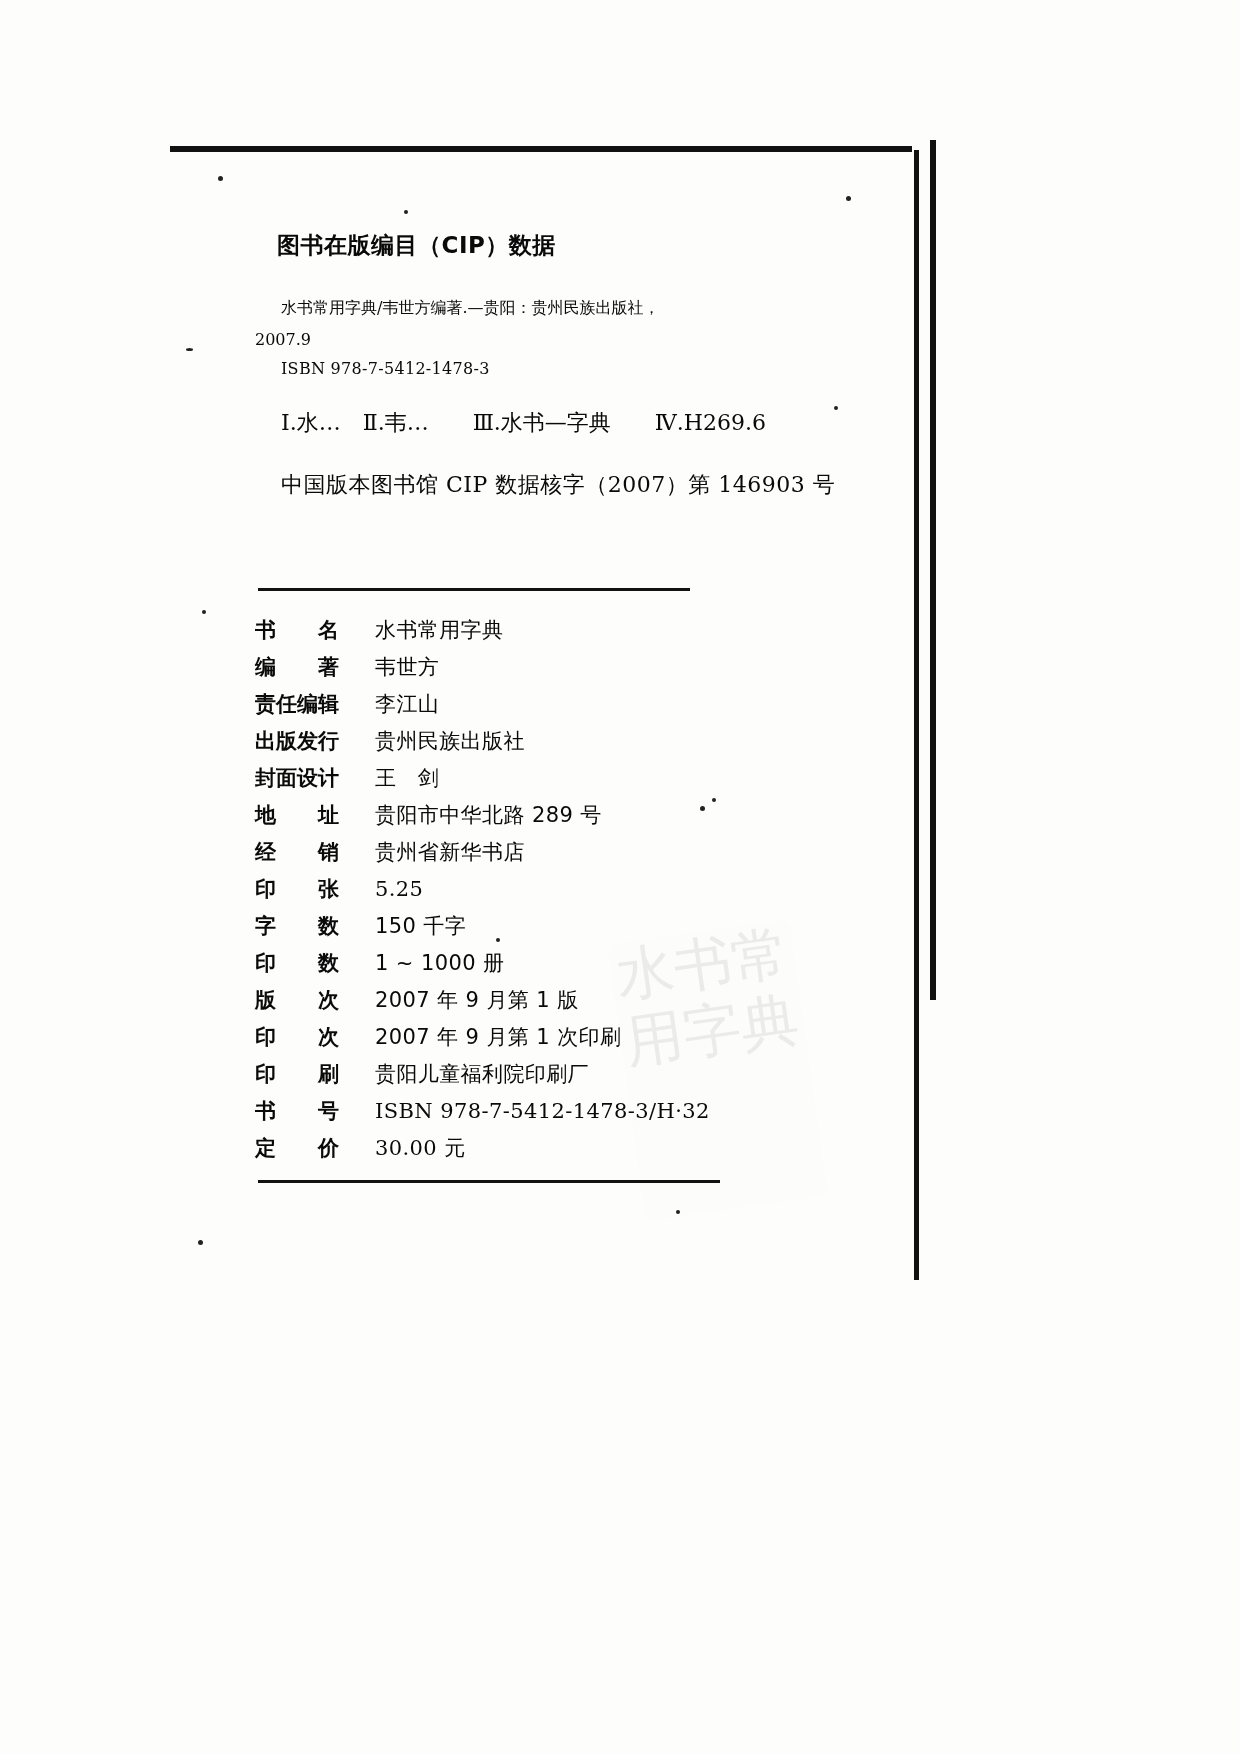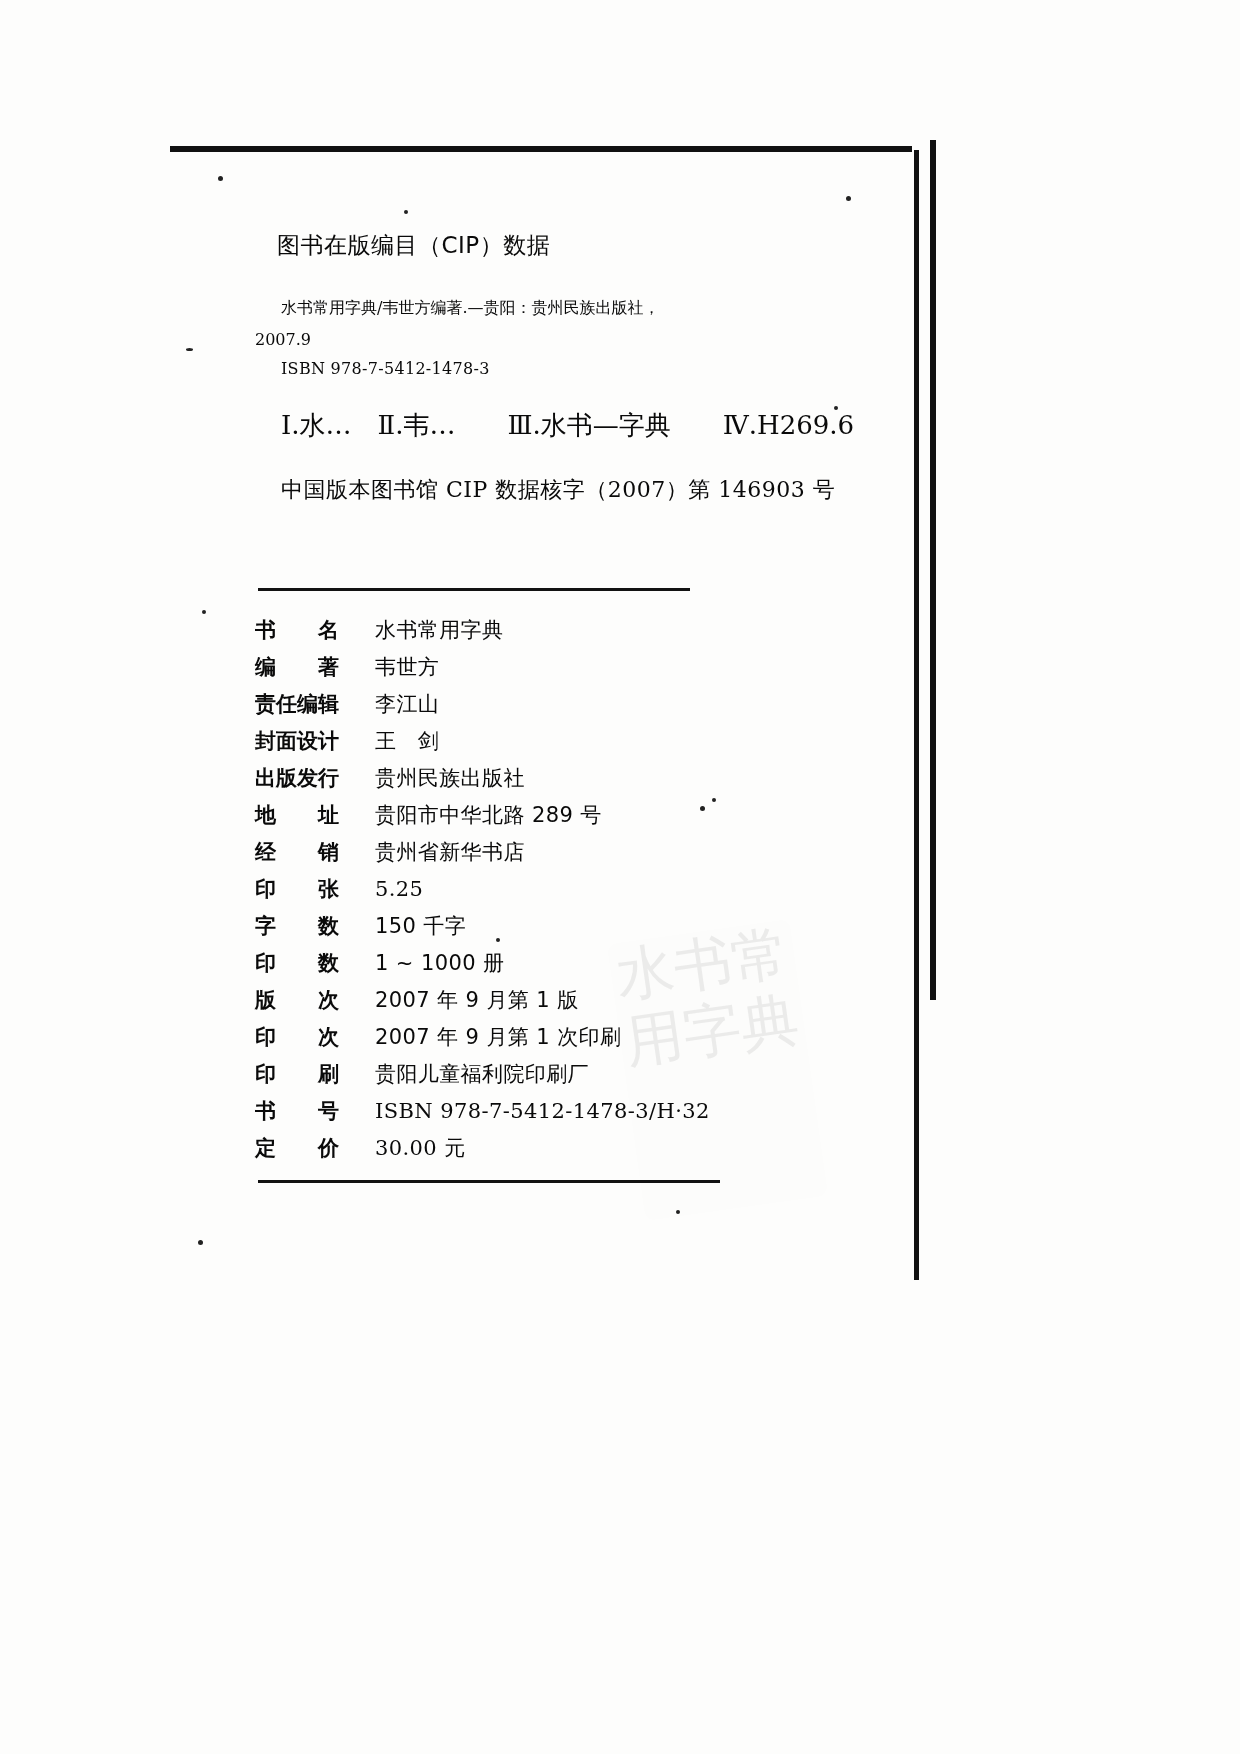--- a/index.html
+++ b/index.html
@@ -55,42 +55,42 @@
 
   .content {
     position: absolute;
     left: 255px;
     top: 230px;
     width: 620px;
   }
 
   .cip-heading {
     font-family: "DejaVu Sans", "Liberation Sans", sans-serif;
-    font-weight: normal;
+    font-weight: bold;
     font-size: 23px;
     letter-spacing: 0.5px;
     margin: 0 0 34px 22px;
   }
 
   .cip-para {
     font-size: 16px;
     line-height: 1.62;
     margin: 0 0 6px 0;
     text-indent: 26px;
   }
   .cip-para.no-indent { text-indent: 0; }
 
   .cip-isbn {
     font-size: 16px;
     margin: 2px 0 30px 26px;
     letter-spacing: 0.3px;
   }
 
   .cip-class {
-    font-size: 26px;
+    font-size: 22px;
     margin: 0 0 32px 26px;
     white-space: pre;
   }
 
   .cip-check {
     font-size: 22px;
     margin: 0 0 0 26px;
     letter-spacing: 0.5px;
   }
 
@@ -193,28 +193,28 @@
     </div>
     <div class="crow">
       <span class="clabel">编　　著</span>
       <span class="cvalue">韦世方</span>
     </div>
     <div class="crow">
       <span class="clabel">责任编辑</span>
       <span class="cvalue">李江山</span>
     </div>
     <div class="crow">
+      <span class="clabel">出版发行</span>
+      <span class="cvalue">贵州民族出版社</span>
+    </div>
+    <div class="crow">
       <span class="clabel">封面设计</span>
       <span class="cvalue">王　剑</span>
     </div>
     <div class="crow">
-      <span class="clabel">出版发行</span>
-      <span class="cvalue">贵州民族出版社</span>
-    </div>
-    <div class="crow">
       <span class="clabel">地　　址</span>
       <span class="cvalue">贵阳市中华北路 289 号</span>
     </div>
     <div class="crow">
       <span class="clabel">经　　销</span>
       <span class="cvalue">贵州省新华书店</span>
     </div>
     <div class="crow">
       <span class="clabel">印　　张</span>
       <span class="cvalue serifnum">5.25</span>

